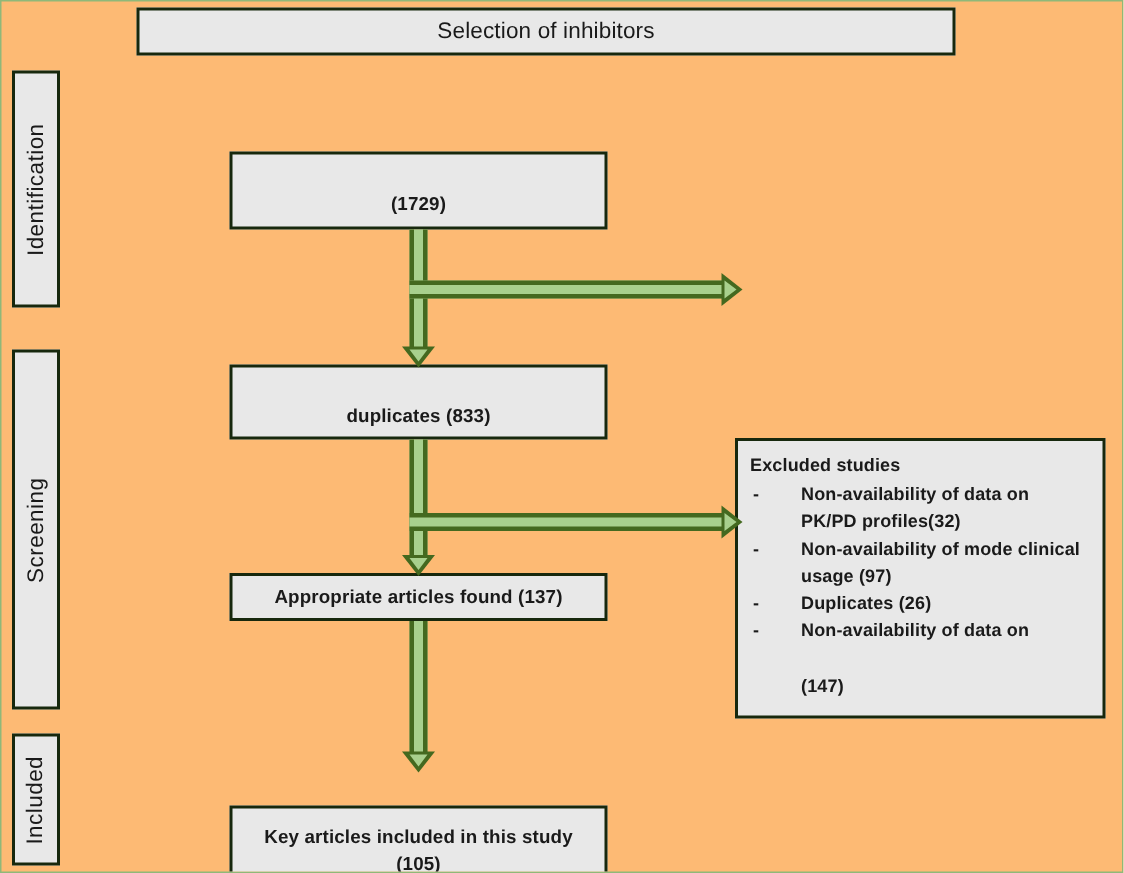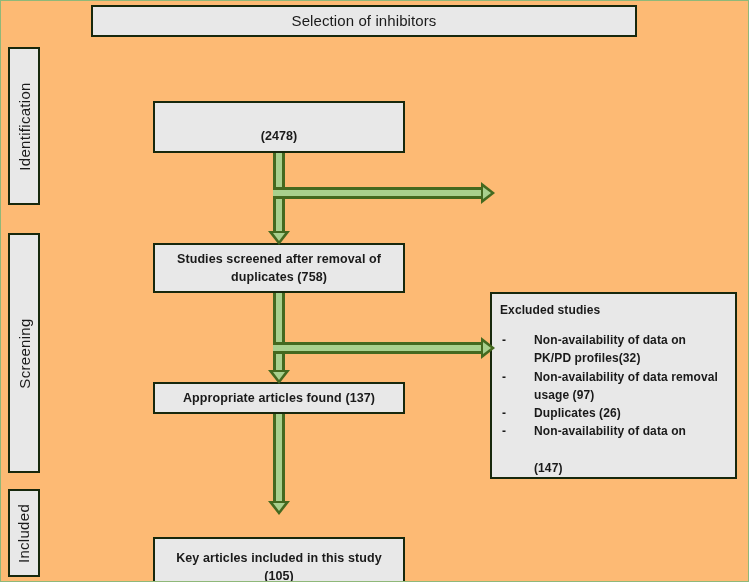--- a/index.html
+++ b/index.html
@@ -95,21 +95,21 @@
     display: block;
     text-align: left;
     padding: 7px 8px 6px 8px;
     font-weight: bold;
     font-size: 12px;
     line-height: 1.52;
     overflow: hidden;
   }
   #box-excluded .excl-head {
     display: block;
-    margin-bottom: 12px;
+    margin-bottom: 1px;
   }
   #box-excluded .excl-item {
     display: block;
     position: relative;
     padding-left: 34px;
   }
   #box-excluded .excl-item .dash {
     position: absolute;
     left: 2px;
     top: 0;
@@ -209,46 +209,46 @@
   <div class="stage-label" id="stage-screening">
     <span class="stage-text">Screening</span>
   </div>
   <div class="stage-label" id="stage-included">
     <span class="stage-text">Included</span>
   </div>
 
   <div class="box" id="box-pubmed">
     <div>
       <br>
-      <span>(2478)</span>
+      <span>(1729)</span>
     </div>
   </div>
 
 
   <div class="box" id="box-screened">
     <div>
-      <span>Studies screened after removal of</span><br>
-      <span>duplicates (758)</span>
+      <br>
+      <span>duplicates (833)</span>
     </div>
   </div>
 
   <div class="box" id="box-appropriate">Appropriate articles found (137)</div>
 
   <div class="box" id="box-excluded">
     <span class="excl-head">Excluded studies</span>
 
     <span class="excl-item">
       <span class="dash">-</span>
       <span>Non-availability of data on</span><br>
       <span>PK/PD profiles(32)</span>
     </span>
 
     <span class="excl-item">
       <span class="dash">-</span>
-      <span>Non-availability of data removal</span><br>
+      <span>Non-availability of mode clinical</span><br>
       <span>usage (97)</span>
     </span>
 
     <span class="excl-item">
       <span class="dash">-</span>
       <span>Duplicates (26)</span>
     </span>
 
     <span class="excl-item">
       <span class="dash">-</span>

